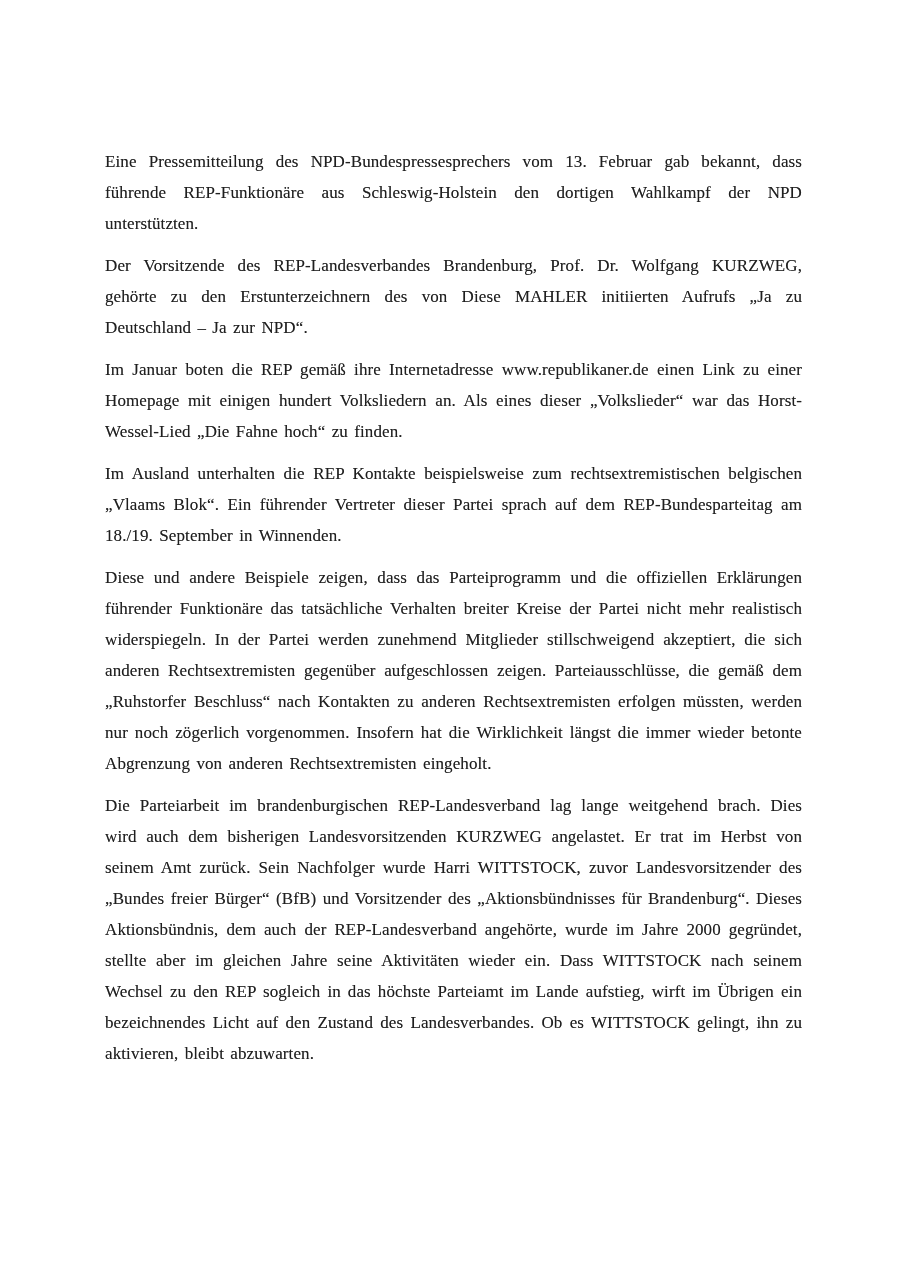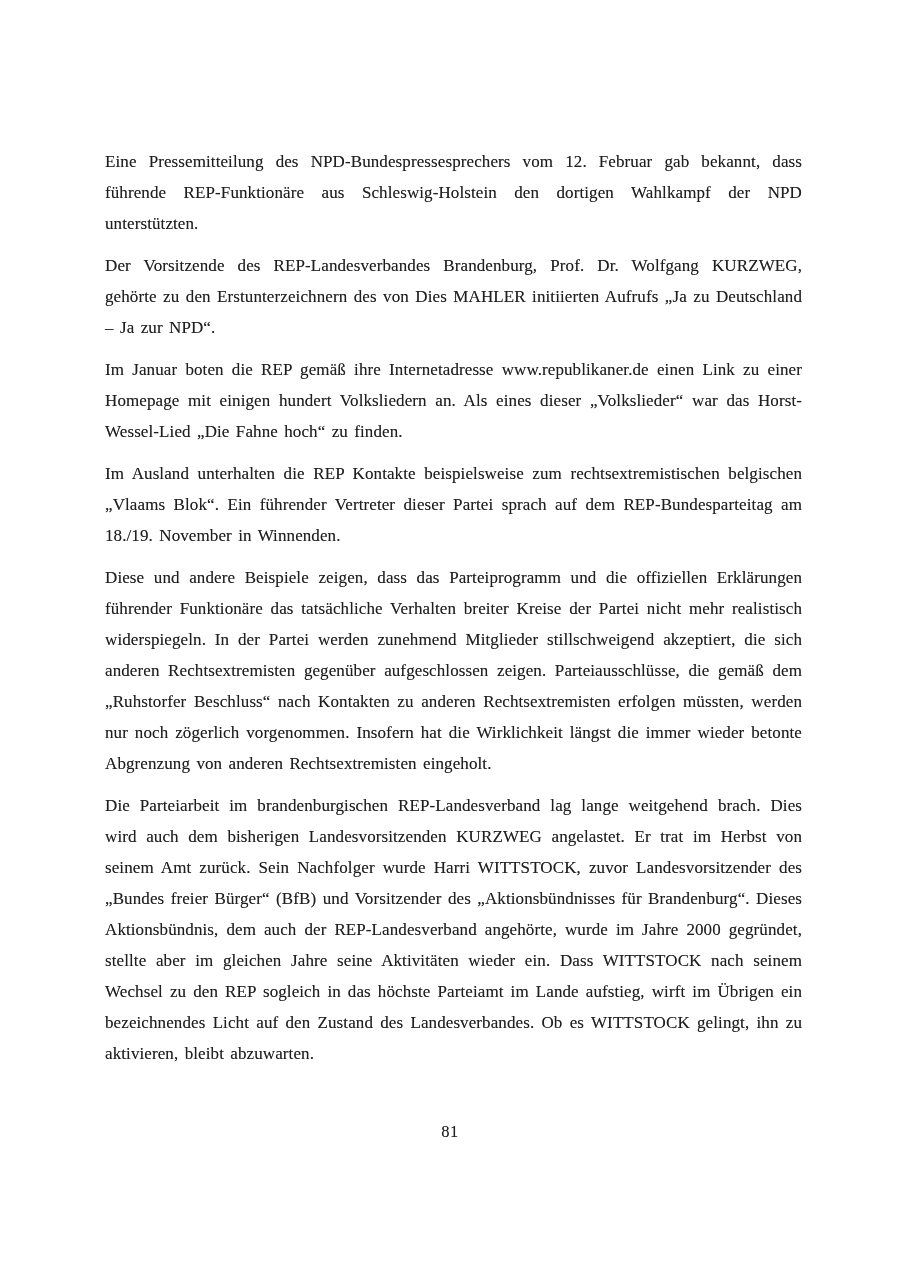--- a/index.html
+++ b/index.html
@@ -41,21 +41,20 @@
     font-size: 16.5px;
     letter-spacing: 0.5px;
     text-shadow: 0 0 0.5px rgba(20, 20, 20, 0.45);
   }
 </style>
 </head>
 <body>
 
 <div class="page">
   <div class="content">
-    <p class="para">Eine Pressemitteilung des NPD-Bundespressesprechers vom 12. Februar gab bekannt, dass führende REP-Funktionäre aus Schleswig-Holstein den dortigen Wahlkampf der NPD unterstützten.</p>
-    <p class="para">Der Vorsitzende des REP-Landesverbandes Brandenburg, Prof. Dr. Wolfgang KURZWEG, gehörte zu den Erstunterzeichnern des von Dies MAHLER initiierten Aufrufs „Ja zu Deutschland – Ja zur NPD“.</p>
+    <p class="para">Eine Pressemitteilung des NPD-Bundespressesprechers vom 13. Februar gab bekannt, dass führende REP-Funktionäre aus Schleswig-Holstein den dortigen Wahlkampf der NPD unterstützten.</p>
+    <p class="para">Der Vorsitzende des REP-Landesverbandes Brandenburg, Prof. Dr. Wolfgang KURZWEG, gehörte zu den Erstunterzeichnern des von Diese MAHLER initiierten Aufrufs „Ja zu Deutschland – Ja zur NPD“.</p>
     <p class="para">Im Januar boten die REP gemäß ihre Internetadresse www.republikaner.de einen Link zu einer Homepage mit einigen hundert Volksliedern an. Als eines dieser „Volkslieder“ war das Horst-Wessel-Lied „Die Fahne hoch“ zu finden.</p>
-    <p class="para">Im Ausland unterhalten die REP Kontakte beispielsweise zum rechtsextremistischen belgischen „Vlaams Blok“. Ein führender Vertreter dieser Partei sprach auf dem REP-Bundesparteitag am 18./19. November in Winnenden.</p>
+    <p class="para">Im Ausland unterhalten die REP Kontakte beispielsweise zum rechtsextremistischen belgischen „Vlaams Blok“. Ein führender Vertreter dieser Partei sprach auf dem REP-Bundesparteitag am 18./19. September in Winnenden.</p>
     <p class="para">Diese und andere Beispiele zeigen, dass das Parteiprogramm und die offiziellen Erklärungen führender Funktionäre das tatsächliche Verhalten breiter Kreise der Partei nicht mehr realistisch widerspiegeln. In der Partei werden zunehmend Mitglieder stillschweigend akzeptiert, die sich anderen Rechtsextremisten gegenüber aufgeschlossen zeigen. Parteiausschlüsse, die gemäß dem „Ruhstorfer Beschluss“ nach Kontakten zu anderen Rechtsextremisten erfolgen müssten, werden nur noch zögerlich vorgenommen. Insofern hat die Wirklichkeit längst die immer wieder betonte Abgrenzung von anderen Rechtsextremisten eingeholt.</p>
     <p class="para">Die Parteiarbeit im brandenburgischen REP-Landesverband lag lange weitgehend brach. Dies wird auch dem bisherigen Landesvorsitzenden KURZWEG angelastet. Er trat im Herbst von seinem Amt zurück. Sein Nachfolger wurde Harri WITTSTOCK, zuvor Landesvorsitzender des „Bundes freier Bürger“ (BfB) und Vorsitzender des „Aktionsbündnisses für Brandenburg“. Dieses Aktionsbündnis, dem auch der REP-Landesverband angehörte, wurde im Jahre 2000 gegründet, stellte aber im gleichen Jahre seine Aktivitäten wieder ein. Dass WITTSTOCK nach seinem Wechsel zu den REP sogleich in das höchste Parteiamt im Lande aufstieg, wirft im Übrigen ein bezeichnendes Licht auf den Zustand des Landesverbandes. Ob es WITTSTOCK gelingt, ihn zu aktivieren, bleibt abzuwarten.</p>
   </div>
-  <div class="page-number">81</div>
 </div>
 
 </body></html>

